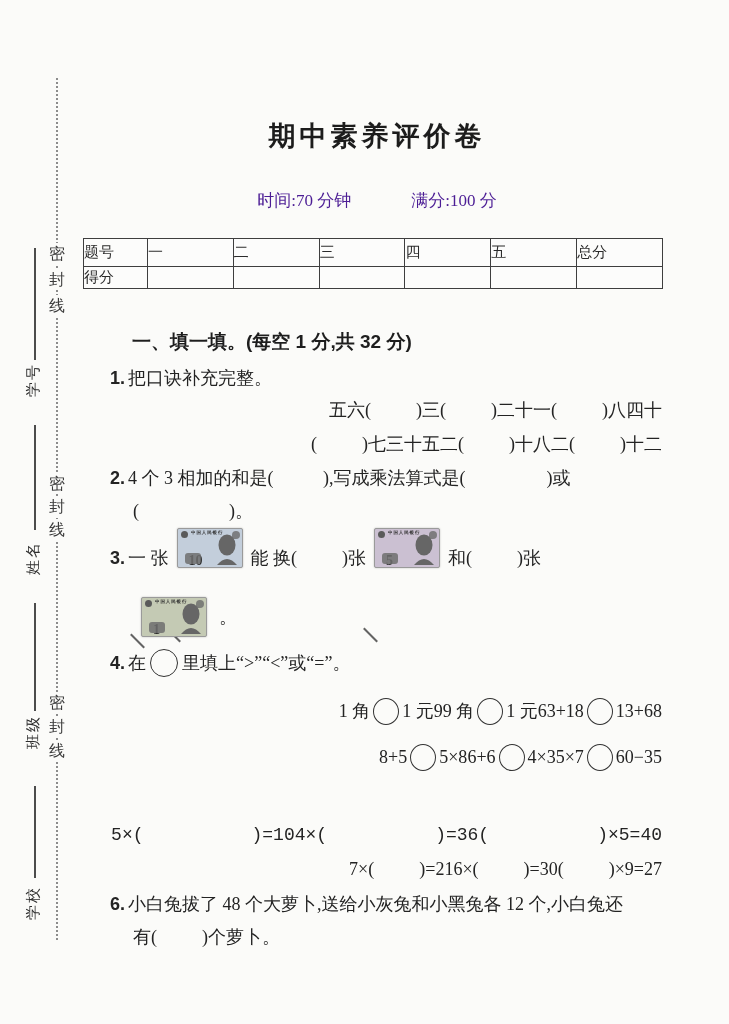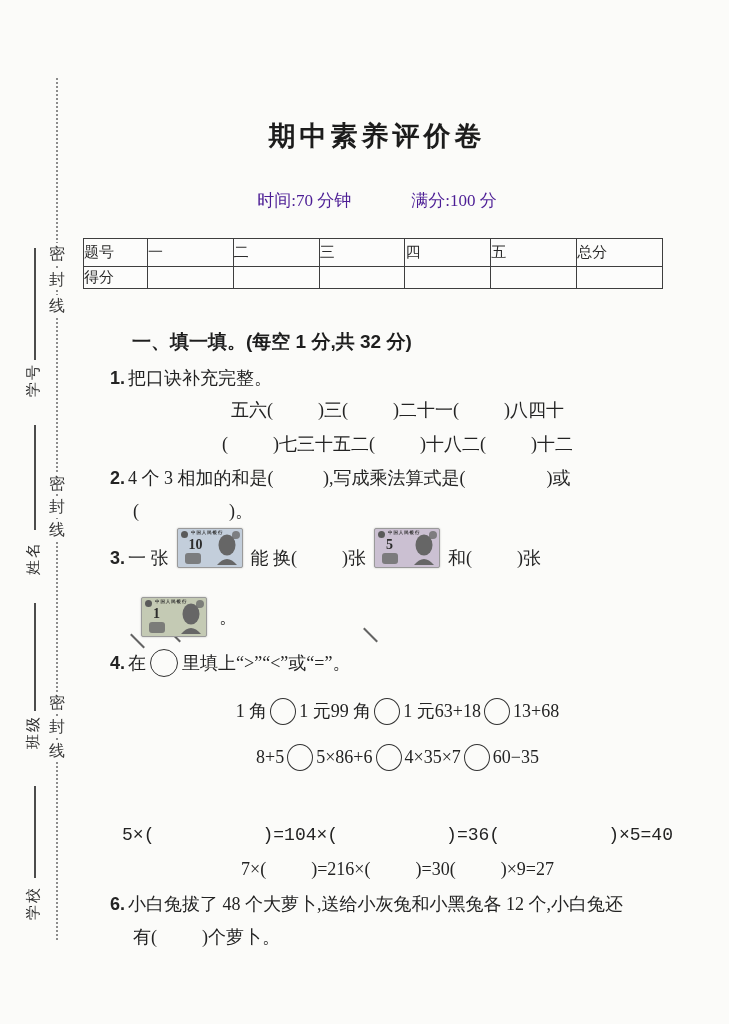--- a/index.html
+++ b/index.html
@@ -70,21 +70,21 @@
     font-weight: bold; font-size: 19px; color: #1e1e1e; margin-left: 44px;
   }
 
   .qline { position: absolute; font-size: 18px; line-height: 1.35; white-space: pre; }
   .qnum {
     font-family: "Liberation Sans", "DejaVu Sans", sans-serif;
     font-weight: bold; margin-right: 3px;
   }
   .row3 {
     position: absolute; left: 45px; width: 529px;
-    display: flex; justify-content: center; align-items: center;
+    display: flex; justify-content: flex-end; align-items: center;
     font-size: 18px;
   }
   .row3 > span { white-space: pre; }
 
   .q1-label { top: 366px; left: 22px; }
   .q1r1 { top: 398px; }
   .q1r2 { top: 432px; }
   .q2l1 { top: 466px; left: 22px; width: 556px; }
   .q2l2 { top: 499px; left: 45px; }
 
@@ -133,21 +133,21 @@
   .emblem {
     position: absolute; top: 2px; left: 3px; width: 7px; height: 7px;
     border-radius: 50%; background: #5a5a5a;
   }
   .bank {
     position: absolute; top: 0; left: 13px; white-space: nowrap;
     font-size: 10px; font-weight: bold; color: #2f2f2f;
     transform: scale(0.45); transform-origin: left top; letter-spacing: 2px;
   }
   .denom {
-    position: absolute; top: 8px; left: 11px;
+    position: absolute; top: 24px; left: 11px;
     font-size: 14px; font-weight: bold; color: #2d2d2d;
     font-family: "Liberation Serif", serif;
   }
   .guilloche {
     position: absolute; bottom: 3px; left: 7px; width: 16px; height: 11px;
     background: #6f6f6f; border-radius: 3px; opacity: .85;
   }
   .portrait { position: absolute; right: 3px; bottom: 2px; width: 24px; height: 32px; }
   .portrait svg { display: block; width: 100%; height: 100%; }
   .corner-flower {

